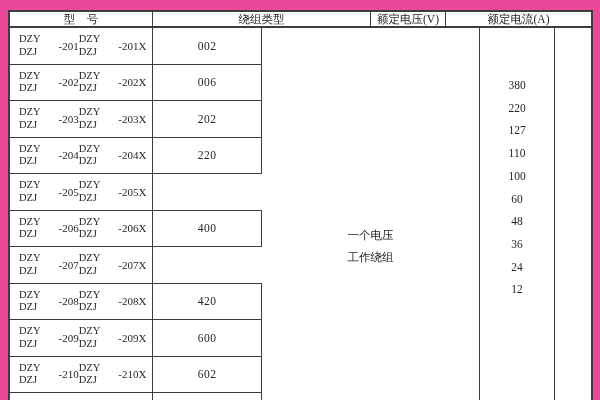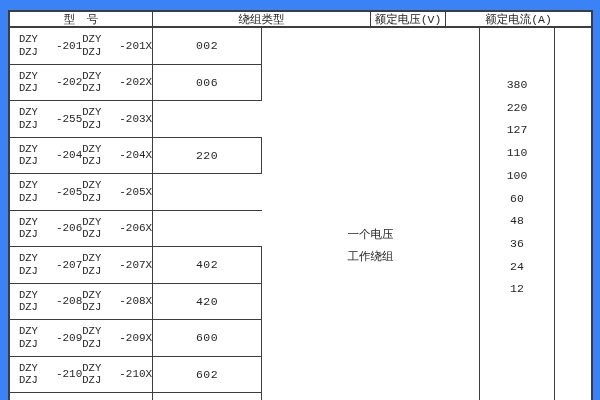--- a/index.html
+++ b/index.html
@@ -1,19 +1,19 @@
 <!DOCTYPE html>
 <html><head>
 <meta charset="utf-8">
 <style>
   * { margin:0; padding:0; box-sizing:border-box; }
   body { background:#e8e8e8; }
   .screen {
-    position:relative; width:600px; height:400px; background:#3b82f6;
-    font-family:Liberation Mono, monospace; color:#262626;
+    position:relative; width:600px; height:400px; background:#ec4899;
+    font-family:Liberation Serif, serif; color:#262626;
     overflow:hidden;
   }
   .spec-table {
     position:absolute; left:8px; top:10px; width:585px; height:390px;
     border:2px solid #3d3d3d; border-bottom:none;
     display:flex; flex-direction:column; background:#fff;
   }
   
   .thead { display:flex; height:16px; border-bottom:2px solid #3d3d3d; }
   .hcell {
@@ -109,30 +109,31 @@
           <div class="contact-cell">006</div>
         </div>
 
         <div class="row">
           <div class="cell model-cell">
             <div class="variant">
               <div class="series-stack">
                 <span>DZY</span>
                 <span>DZJ</span>
               </div>
-              <span class="suffix">-255</span>
+              <span class="suffix">-203</span>
             </div>
             <div class="variant">
               <div class="series-stack">
                 <span>DZY</span>
                 <span>DZJ</span>
               </div>
               <span class="suffix">-203X</span>
             </div>
           </div>
+          <div class="contact-cell">202</div>
         </div>
 
         <div class="row">
           <div class="cell model-cell">
             <div class="variant">
               <div class="series-stack">
                 <span>DZY</span>
                 <span>DZJ</span>
               </div>
               <span class="suffix">-204</span>
@@ -177,40 +178,40 @@
               <span class="suffix">-206</span>
             </div>
             <div class="variant">
               <div class="series-stack">
                 <span>DZY</span>
                 <span>DZJ</span>
               </div>
               <span class="suffix">-206X</span>
             </div>
           </div>
+          <div class="contact-cell">400</div>
         </div>
 
         <div class="row">
           <div class="cell model-cell">
             <div class="variant">
               <div class="series-stack">
                 <span>DZY</span>
                 <span>DZJ</span>
               </div>
               <span class="suffix">-207</span>
             </div>
             <div class="variant">
               <div class="series-stack">
                 <span>DZY</span>
                 <span>DZJ</span>
               </div>
               <span class="suffix">-207X</span>
             </div>
           </div>
-          <div class="contact-cell">402</div>
         </div>
 
         <div class="row">
           <div class="cell model-cell">
             <div class="variant">
               <div class="series-stack">
                 <span>DZY</span>
                 <span>DZJ</span>
               </div>
               <span class="suffix">-208</span>

